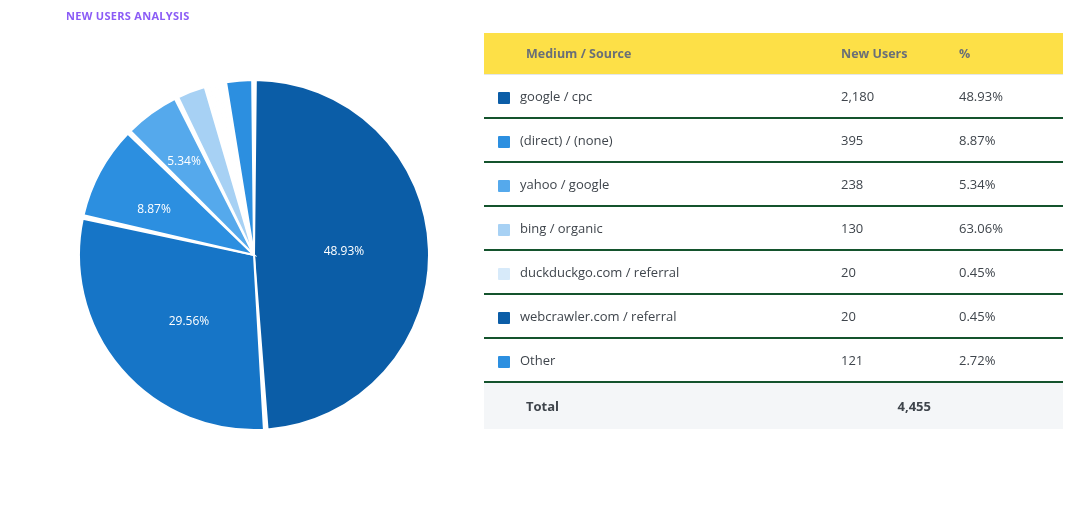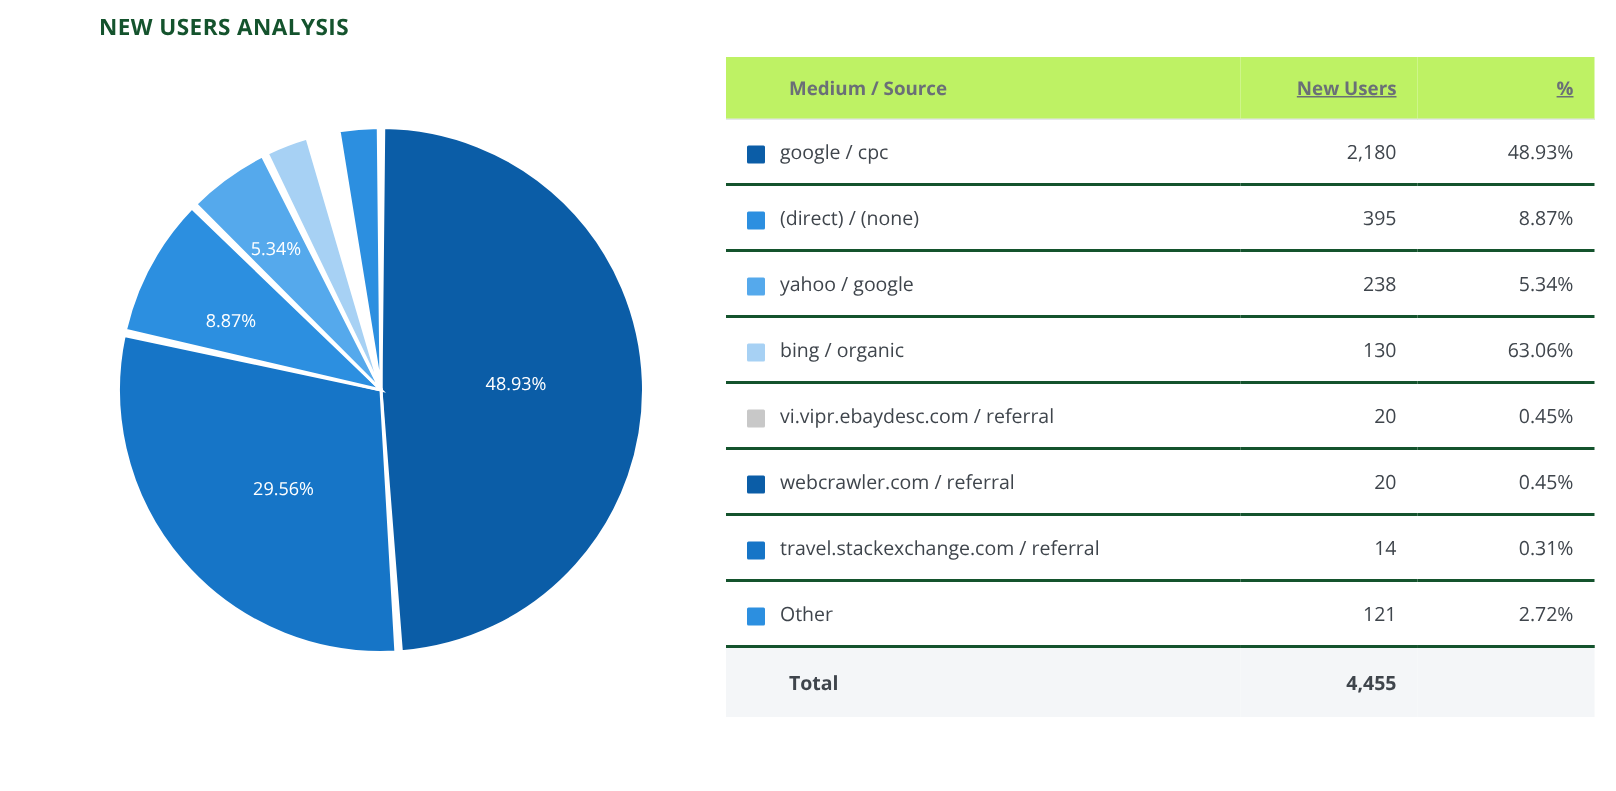--- a/index.html
+++ b/index.html
@@ -9,23 +9,23 @@
       background: #fff;
       color: #333;
     }
     .wrapper {
       width: 1077px;
       height: 527px;
       box-sizing: border-box;
       padding: 8px 14px 10px 14px;
     }
     .section-title {
-      font-size: 15px;
+      font-size: 11px;
       font-weight: 700;
-      color: #14532d;
+      color: #8b5cf6;
       letter-spacing: 0.3px;
       margin: 0 0 10px 52px;
     }
     .content {
       display: flex;
       align-items: flex-start;
     }
     .chart-col {
       flex: 0 0 470px;
       display: flex;
@@ -41,35 +41,35 @@
     }
     .table-col {
       flex: 1;
       font-size: 13px;
     }
     table {
       width: 100%;
       border-collapse: collapse;
     }
     thead th {
-      background: #bef264;
+      background: #fde047;
       color: #6a6f77;
       font-weight: 700;
       font-size: 12.5px;
       padding: 12px 14px 12px 14px;
       border-bottom: 1px solid #e3e6e9;
       text-align: left;
     }
-    thead th.r { text-align: right; text-decoration: underline; }
+    thead th.r { text-align: left; }
     tbody td {
       padding: 12px 14px;
       border-bottom: 2px solid #14532d;
       color: #3f454c;
     }
-    tbody td.r { text-align: right; width: 90px; }
+    tbody td.r { text-align: left; width: 90px; }
     .swatch {
       display: inline-block;
       width: 12px;
       height: 12px;
       vertical-align: middle;
       margin-right: 10px;
       border-radius: 1px;
     }
     tfoot td {
       background: #f4f6f8;
@@ -128,33 +128,28 @@
               <td><span class="swatch" style="background: rgb(85, 169, 236);"></span><span>yahoo / google</span></td>
               <td class="r">238</td>
               <td class="r">5.34%</td>
             </tr>
             <tr>
               <td><span class="swatch" style="background: rgb(167, 209, 244);"></span><span>bing / organic</span></td>
               <td class="r">130</td>
               <td class="r">63.06%</td>
             </tr>
             <tr>
-              <td><span class="swatch" style="background: rgb(200, 200, 200);"></span><span>vi.vipr.ebaydesc.com / referral</span></td>
+              <td><span class="swatch" style="background: rgb(215, 234, 250);"></span><span>duckduckgo.com / referral</span></td>
               <td class="r">20</td>
               <td class="r">0.45%</td>
             </tr>
             <tr>
               <td><span class="swatch" style="background: rgb(11, 93, 167);"></span><span>webcrawler.com / referral</span></td>
               <td class="r">20</td>
               <td class="r">0.45%</td>
-            </tr>
-            <tr>
-              <td><span class="swatch" style="background: rgb(22, 117, 199);"></span><span>travel.stackexchange.com / referral</span></td>
-              <td class="r">14</td>
-              <td class="r">0.31%</td>
             </tr>
             <tr>
               <td><span class="swatch" style="background: rgb(44, 143, 224);"></span><span>Other</span></td>
               <td class="r">121</td>
               <td class="r">2.72%</td>
             </tr>
           </tbody>
         <tfoot>
           <tr>
             <td style="padding-left:42px;">Total</td>

